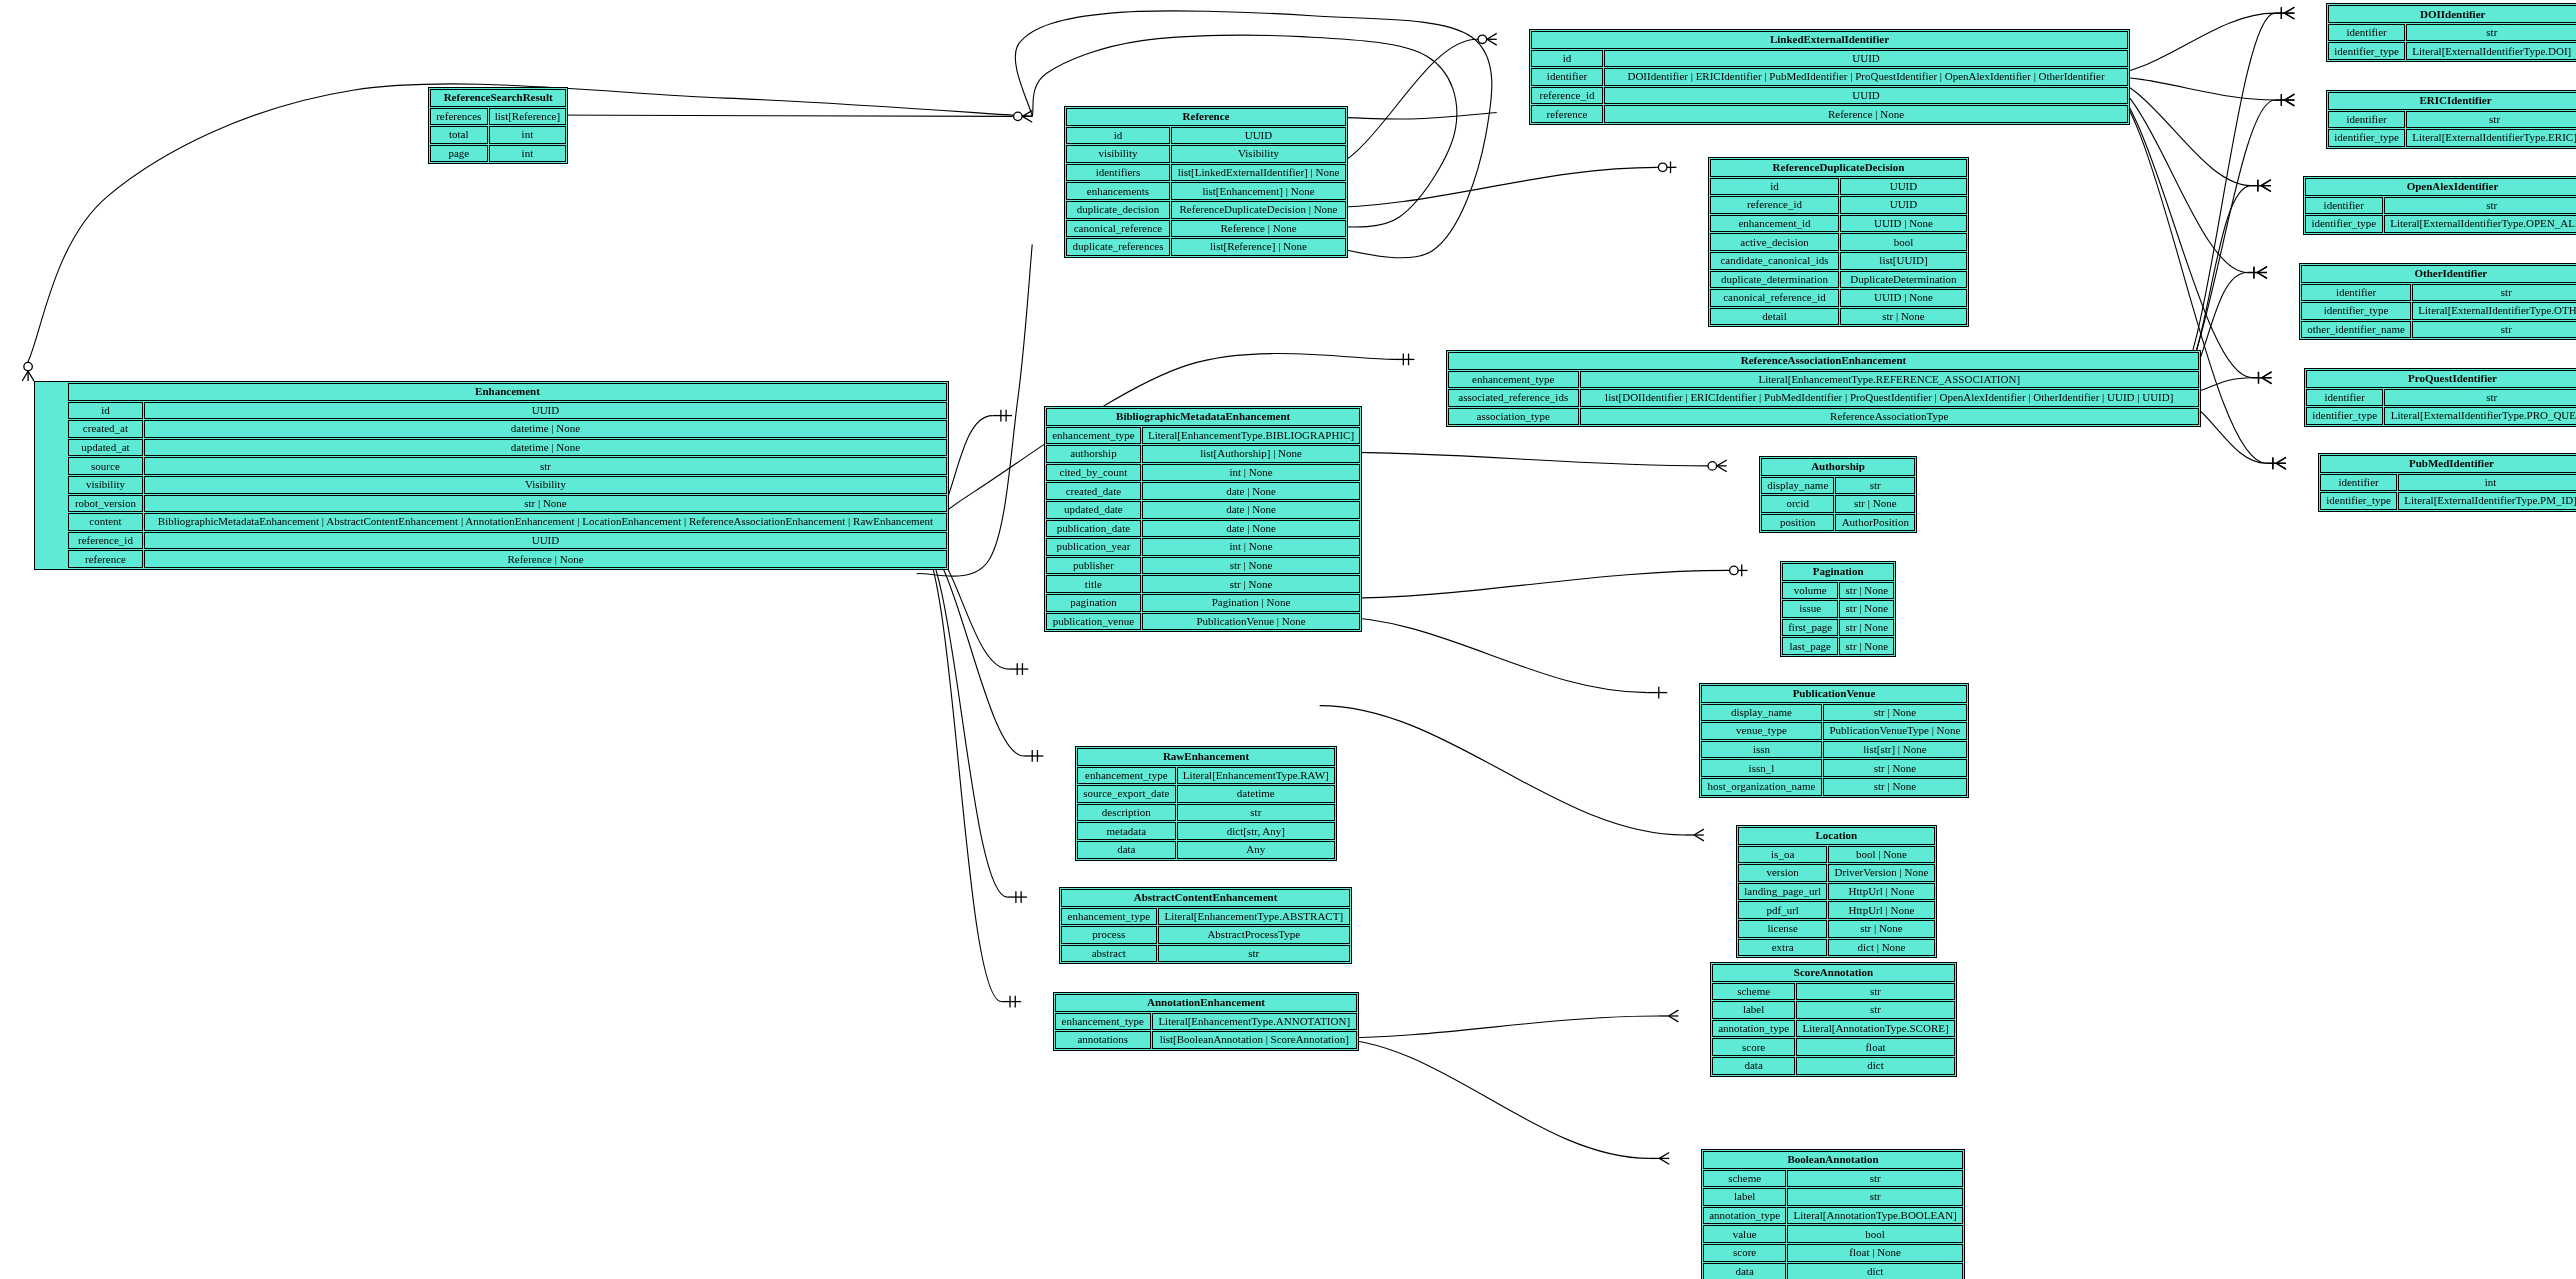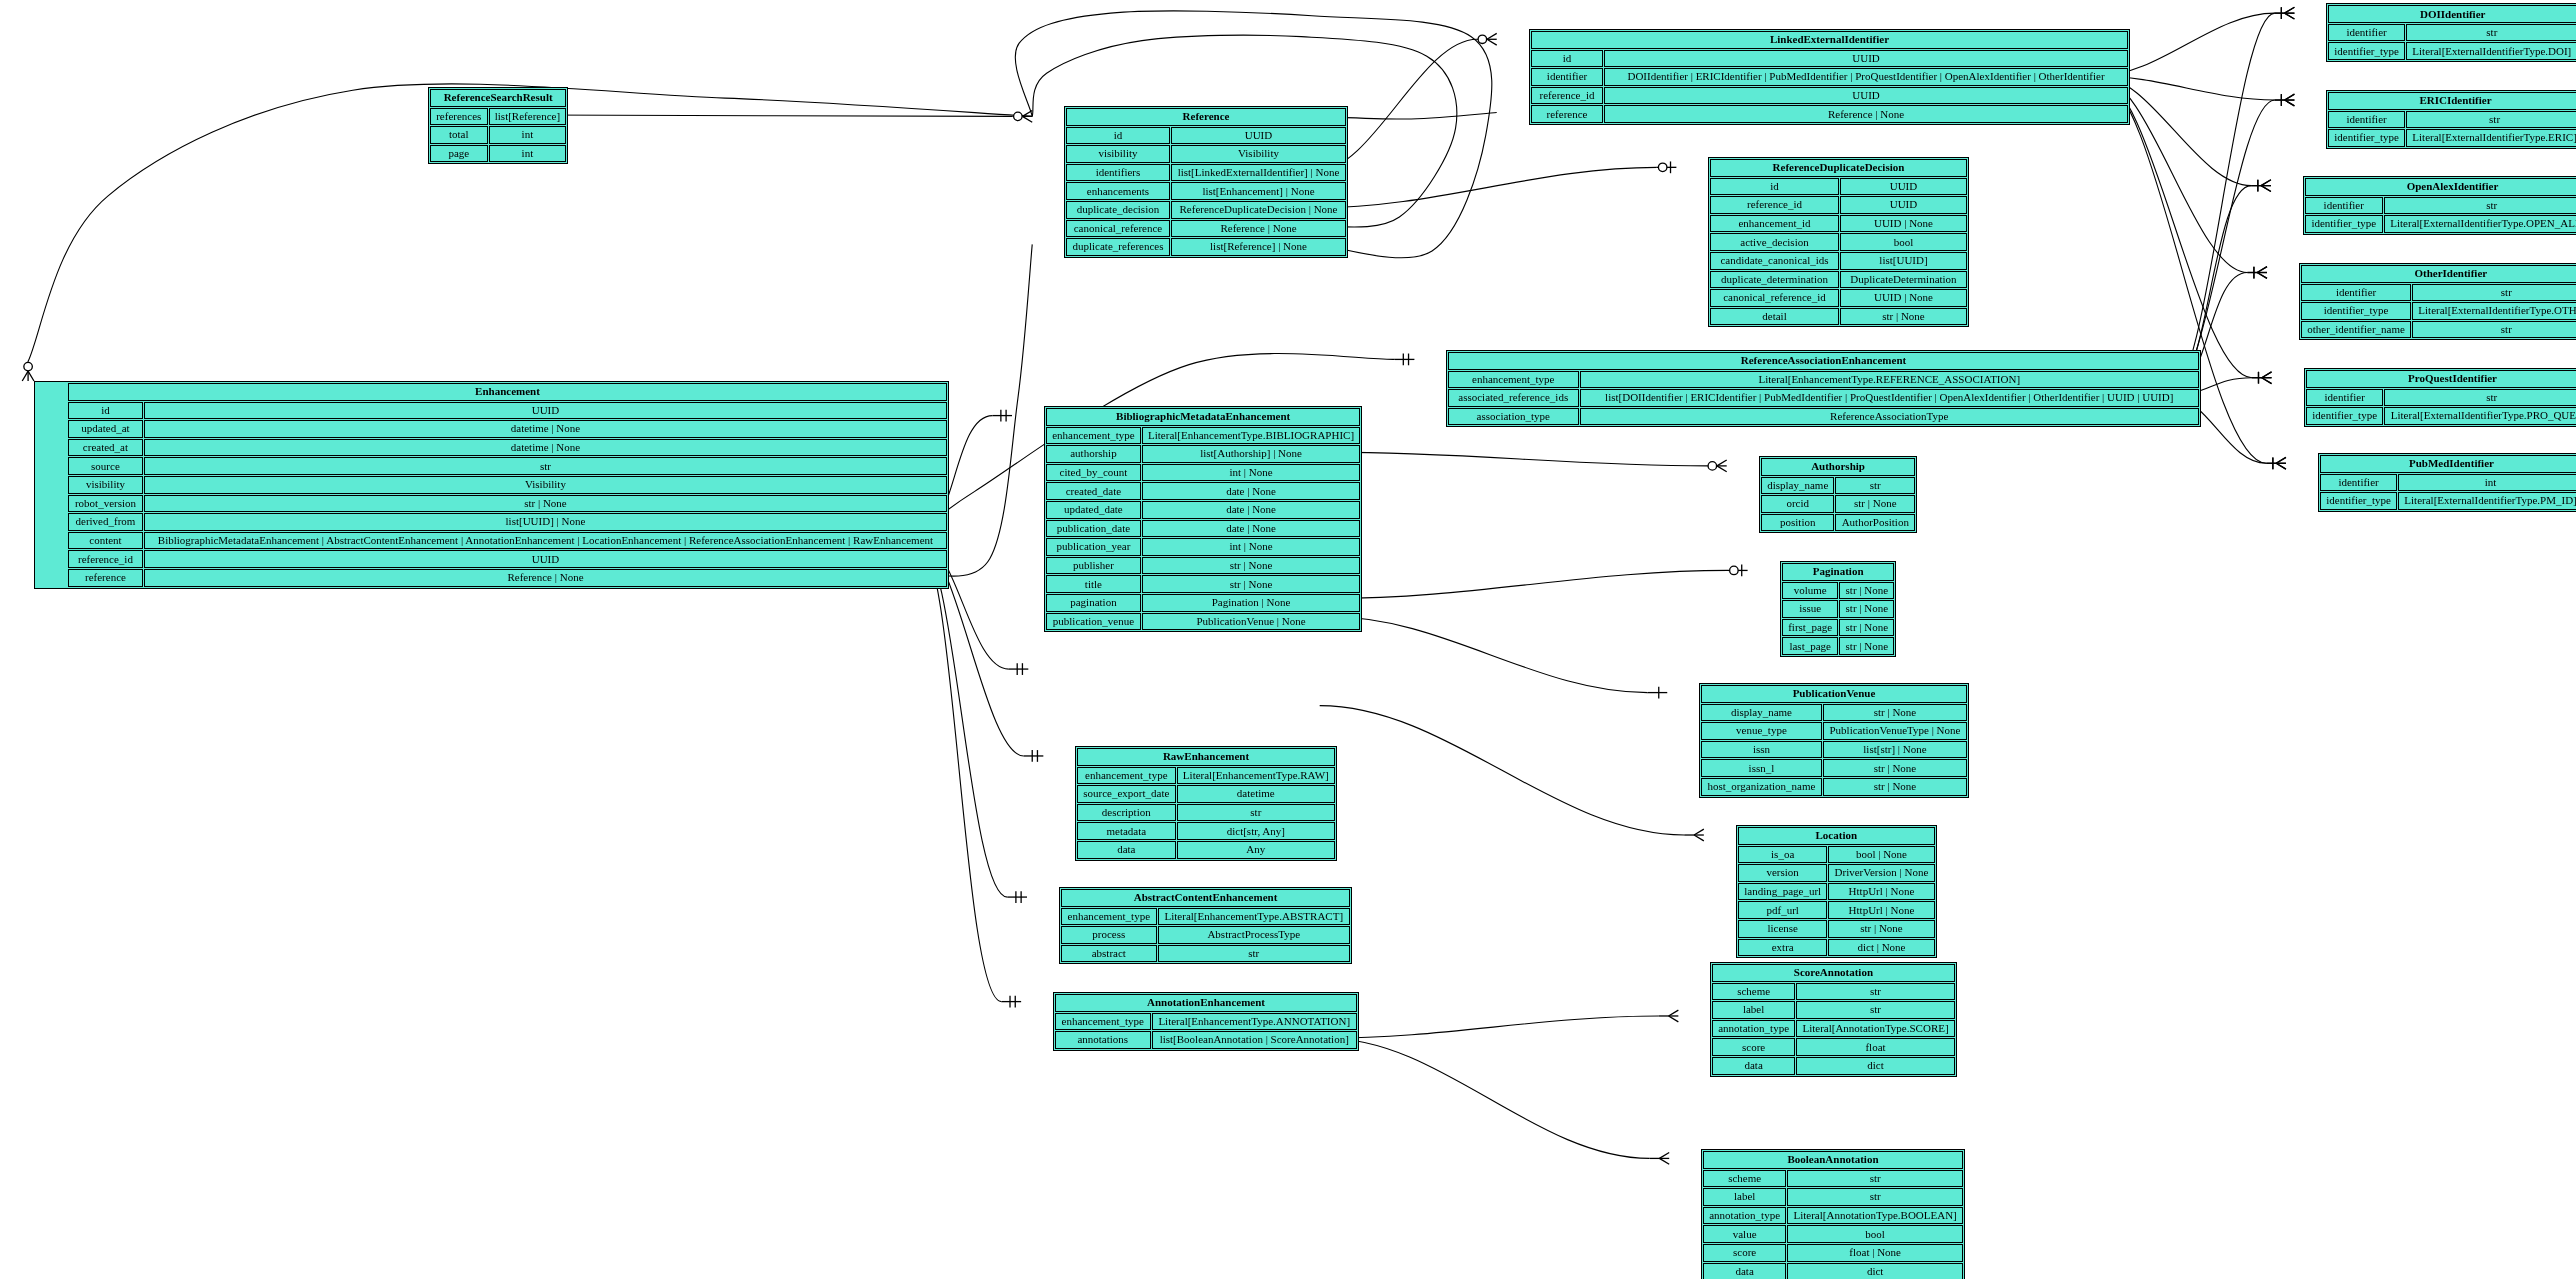--- a/index.html
+++ b/index.html
@@ -486,42 +486,38 @@
     <table class="entity" style="left: 2px; top: 381px; width: 915px; padding-left: 32px;">
       <tbody>
         <tr class="title">
           <td colspan="2">Enhancement</td>
         </tr>
         <tr>
           <td>id</td>
           <td>UUID</td>
         </tr>
         <tr>
+          <td>created_at</td>
+          <td>datetime | None</td>
+        </tr>
+        <tr>
           <td>updated_at</td>
           <td>datetime | None</td>
         </tr>
         <tr>
-          <td>created_at</td>
-          <td>datetime | None</td>
-        </tr>
-        <tr>
           <td>source</td>
           <td>str</td>
         </tr>
         <tr>
           <td>visibility</td>
           <td>Visibility</td>
         </tr>
         <tr>
           <td>robot_version</td>
           <td>str | None</td>
-        </tr>
-        <tr>
-          <td>derived_from</td>
-          <td>list[UUID] | None</td>
         </tr>
         <tr>
           <td>content</td>
           <td>BibliographicMetadataEnhancement | AbstractContentEnhancement | AnnotationEnhancement | LocationEnhancement | ReferenceAssociationEnhancement | RawEnhancement</td>
         </tr>
         <tr>
           <td>reference_id</td>
           <td>UUID</td>
         </tr>
         <tr>

